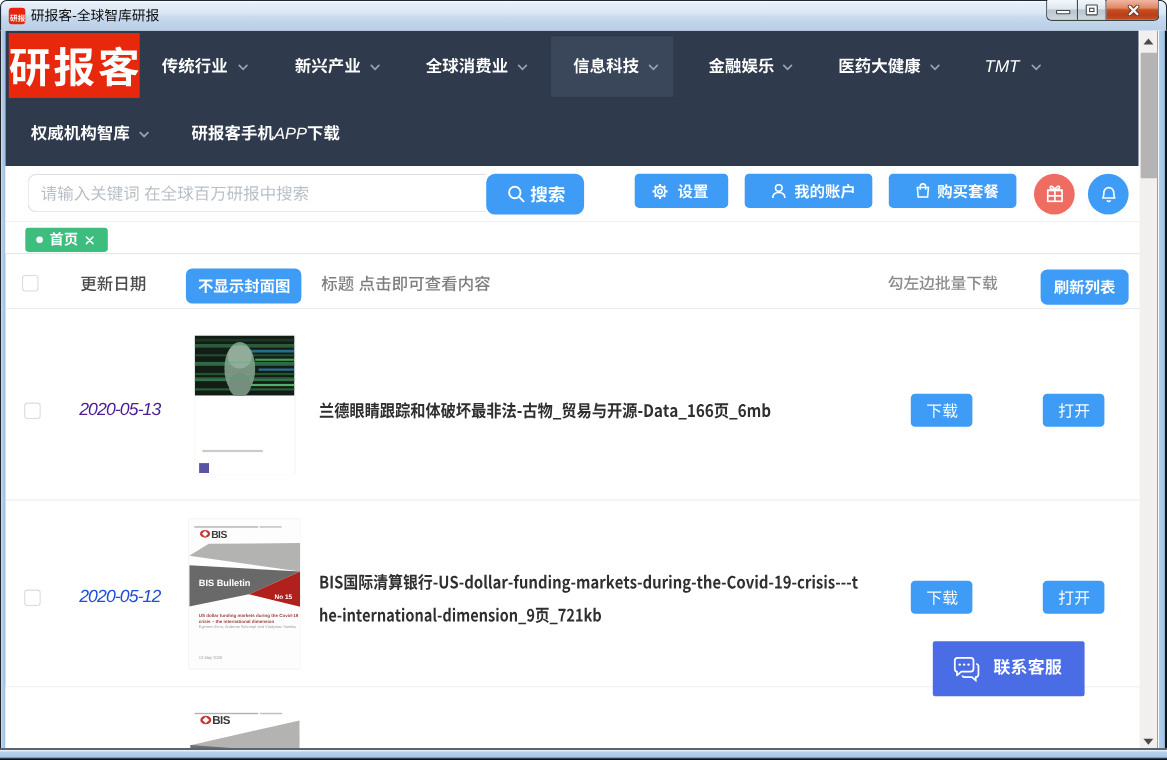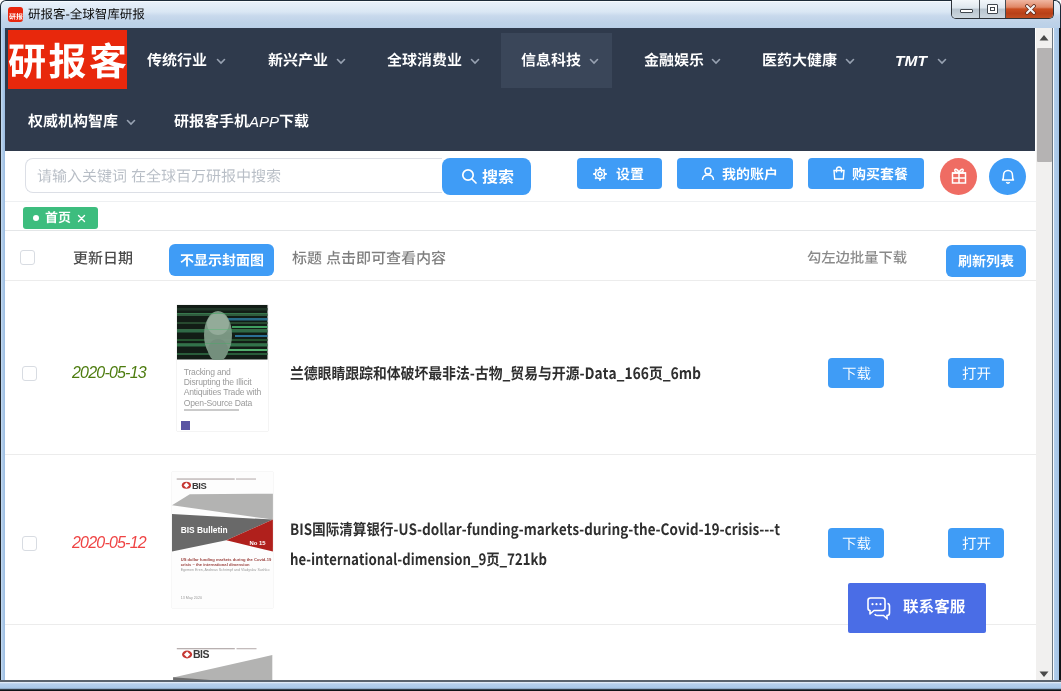--- a/index.html
+++ b/index.html
@@ -69,21 +69,21 @@
   </svg>
 <svg class="abs" style="left:711px;top:58px" width="10" height="7" viewBox="0 0 10 7">
     <path d="M1.5 1.5 L5 5 L8.5 1.5" stroke="#98a2b2" stroke-width="1.6" fill="none" stroke-linecap="round"></path>
   </svg>
 <svg style="position:absolute;left:761.5px;top:48.1px;" width="89" height="22" viewBox="0 0 89 22">
     <path transform="translate(0,17.4)" d="M14.1 -12.1H1.2V0.9H14.4V-0.8H12L13.1 -2C12.3 -2.8 10.8 -3.7 9.5 -4.5H13.7V-6.1H9.6V-7.5H13V-9H6.9C7 -9.3 7.2 -9.6 7.3 -9.9L5.6 -10.3C5.2 -9.2 4.4 -8.1 3.5 -7.4C3.9 -7.2 4.7 -6.8 5 -6.5C5.3 -6.8 5.6 -7.1 5.9 -7.5H7.8V-6.1H3.6V-4.5H7.5C7 -3.6 6 -2.8 3.6 -2.2C4 -1.9 4.5 -1.2 4.7 -0.9C6.8 -1.5 8 -2.3 8.7 -3.3C9.9 -2.5 11.2 -1.5 12 -0.8H3V-10.3H14.1Z M22.9 -4.7C23.5 -3.8 24 -2.5 24.2 -1.7L25.8 -2.3C25.6 -3.2 25 -4.3 24.4 -5.2ZM15.7 -0.6 16 1C17.6 0.7 19.6 0.4 21.6 0L21.5 -1.5C19.4 -1.2 17.2 -0.8 15.7 -0.6ZM23.3 -9.6C22.9 -8 22.1 -6.4 21.1 -5.5C21.5 -5.2 22.2 -4.8 22.5 -4.5C23 -5 23.5 -5.7 23.9 -6.5H27.2C27 -2.6 26.8 -1 26.5 -0.6C26.4 -0.4 26.2 -0.4 25.9 -0.4C25.6 -0.4 25 -0.4 24.3 -0.4C24.6 0 24.8 0.8 24.8 1.3C25.6 1.3 26.3 1.3 26.8 1.2C27.3 1.1 27.7 1 28 0.5C28.5 -0.1 28.7 -2.1 28.9 -7.3C28.9 -7.5 29 -8 29 -8H24.6C24.7 -8.4 24.9 -8.8 25 -9.2ZM15.8 -11.7V-10.2H19V-9.4H20.7V-10.2H24.2V-9.4H25.9V-10.2H29.2V-11.7H25.9V-12.8H24.2V-11.7H20.7V-12.8H19V-11.7ZM16.3 -1.6C16.7 -1.8 17.4 -1.9 21.3 -2.4C21.3 -2.8 21.4 -3.5 21.5 -3.9L18.6 -3.6C19.7 -4.6 20.7 -5.8 21.6 -7.1L20.2 -7.8C19.9 -7.4 19.6 -6.9 19.3 -6.5L17.9 -6.4C18.5 -7.2 19.1 -8.1 19.6 -8.9L18.1 -9.6C17.6 -8.3 16.6 -7.1 16.4 -6.8C16.1 -6.5 15.8 -6.3 15.6 -6.2C15.8 -5.8 16 -5 16.1 -4.7C16.3 -4.8 16.7 -4.9 18 -5C17.6 -4.5 17.2 -4.1 17 -3.9C16.5 -3.4 16.2 -3.2 15.8 -3.1C16 -2.7 16.2 -1.9 16.3 -1.6Z M36.5 -12.7C36.5 -11.5 36.5 -10.1 36.3 -8.7H30.8V-6.8H36C35.4 -4.2 34 -1.8 30.6 -0.2C31.1 0.2 31.6 0.8 31.9 1.3C35.1 -0.2 36.7 -2.6 37.5 -5.1C38.7 -2.2 40.5 0 43.2 1.3C43.5 0.8 44.1 -0 44.5 -0.4C41.7 -1.5 39.9 -3.9 38.9 -6.8H44.2V-8.7H38.3C38.4 -10.1 38.4 -11.5 38.4 -12.7Z M49.4 -5.5C49.4 -5.7 49.6 -5.9 49.9 -6H51.2C51.1 -5 50.9 -4 50.7 -3.2C50.4 -3.7 50.2 -4.3 50 -5L48.8 -4.5C49.1 -3.3 49.5 -2.4 50 -1.6C49.5 -0.9 49 -0.3 48.4 0.2V-9.4C48.7 -10.4 49.1 -11.3 49.3 -12.3L47.7 -12.7C47.2 -10.6 46.3 -8.5 45.3 -7.2C45.6 -6.7 46 -5.7 46.1 -5.2C46.4 -5.5 46.6 -5.9 46.8 -6.2V1.3H48.4V0.3C48.7 0.5 49.2 1.1 49.5 1.3C50.1 0.9 50.6 0.3 51 -0.4C52.3 0.8 54 1.1 56 1.1H59C59.1 0.6 59.4 -0.1 59.6 -0.5C58.8 -0.4 56.7 -0.4 56.1 -0.4C54.4 -0.4 52.8 -0.7 51.7 -1.8C52.3 -3.2 52.6 -5 52.8 -7.2L51.9 -7.4L51.6 -7.4H51.1C51.7 -8.5 52.4 -9.9 52.9 -11.3L51.9 -12L51.4 -11.8H49.2V-10.3H50.8C50.4 -9.1 49.9 -8.1 49.7 -7.8C49.4 -7.3 49 -6.9 48.7 -6.8C48.9 -6.5 49.2 -5.8 49.4 -5.5ZM53.2 -11.6V-10.4H54.8V-9.7H52.6V-8.4H54.8V-7.6H53.2V-6.3H54.8V-5.6H53.1V-4.2H54.8V-3.5H52.8V-2.1H54.8V-0.8H56.3V-2.1H59.1V-3.5H56.3V-4.2H58.7V-5.6H56.3V-6.3H58.6V-8.4H59.6V-9.7H58.6V-11.6H56.3V-12.6H54.8V-11.6ZM56.3 -8.4H57.3V-7.6H56.3ZM56.3 -9.7V-10.4H57.3V-9.7Z M71.5 -6.1V-5.4H69.5V-6.1ZM71.5 -7.4H69.5V-8H71.5ZM66.9 -12.5 67.3 -11.6H61.6V-7.2C61.6 -5 61.5 -1.8 60.3 0.3C60.7 0.5 61.5 1 61.8 1.3C63.1 -1.1 63.4 -4.8 63.4 -7.2V-10H67.7V-9.2H64.2V-8H67.7V-7.4H63.6V-6.1H67.7V-5.4H64.1V-4.2H64.5L63.7 -3.4C64.3 -3 65.2 -2.4 65.7 -2C64.7 -1.6 63.7 -1.3 63 -1L63.7 0.4C64.8 -0.1 66.3 -0.7 67.7 -1.4V-0.4C67.7 -0.2 67.6 -0.1 67.3 -0.1C67 -0.1 66.1 -0.1 65.4 -0.1C65.6 0.3 65.8 0.9 65.9 1.4C67.2 1.4 68.1 1.4 68.7 1.1C69.3 0.9 69.5 0.5 69.5 -0.4V-1.8C70.5 -0.6 71.9 0.3 73.5 0.7C73.7 0.3 74.2 -0.4 74.6 -0.7C73.5 -0.9 72.5 -1.3 71.6 -1.8C72.3 -2.2 73.1 -2.7 73.9 -3.2L72.6 -4.2H73.2V-6H74.5V-7.5H73.2V-9.2H69.5V-10H74.4V-11.6H69.4C69.2 -12 69 -12.5 68.7 -12.9ZM67.7 -4.2V-2.8L66 -2.1L66.8 -3C66.3 -3.3 65.5 -3.8 64.9 -4.2ZM69.5 -4.2H72.5C72 -3.7 71.2 -3.2 70.5 -2.7C70.1 -3.1 69.8 -3.6 69.5 -4Z" fill="#fff"></path>
   </svg>
 <svg class="abs" style="left:845px;top:58px" width="10" height="7" viewBox="0 0 10 7">
     <path d="M1.5 1.5 L5 5 L8.5 1.5" stroke="#98a2b2" stroke-width="1.6" fill="none" stroke-linecap="round"></path>
   </svg>
-<div class="abs" style="left:895px;top:52px;color:#fff;font-weight:bold;font-style:italic;font-size:15.5px">TMT</div>
+<div class="abs" style="left:895px;top:52px;color:#fff;font-weight:normal;font-style:italic;font-size:15.5px">TMT</div>
 <svg class="abs" style="left:937px;top:58px" width="10" height="7" viewBox="0 0 10 7">
     <path d="M1.5 1.5 L5 5 L8.5 1.5" stroke="#98a2b2" stroke-width="1.6" fill="none" stroke-linecap="round"></path>
   </svg>
 <svg style="position:absolute;left:28.0px;top:109.1px;" width="104" height="22" viewBox="0 0 104 22">
     <path transform="translate(0,17.4)" d="M12.2 -9.8C11.8 -7.6 11.1 -5.8 10.2 -4.3C9.4 -5.8 8.9 -7.5 8.5 -9.8ZM12.7 -11.5 12.4 -11.5H6.5V-9.8H7.3L6.8 -9.7C7.3 -6.8 8 -4.6 9.1 -2.8C8.1 -1.6 6.9 -0.8 5.5 -0.2C5.9 0.1 6.4 0.8 6.6 1.3C8 0.6 9.1 -0.2 10.1 -1.3C11 -0.3 12 0.6 13.3 1.4C13.5 0.9 14.1 0.2 14.6 -0.1C13.2 -0.9 12.2 -1.7 11.3 -2.7C12.8 -4.8 13.7 -7.6 14.2 -11.2L13 -11.5ZM2.9 -12.8V-9.8H0.6V-8.1H2.5C2 -6.3 1.1 -4.1 0.1 -3C0.4 -2.5 0.9 -1.6 1.1 -1.1C1.8 -2 2.4 -3.2 2.9 -4.6V1.3H4.6V-5.4C5.2 -4.7 5.8 -3.9 6.1 -3.4L7.1 -5C6.8 -5.4 5.2 -6.9 4.6 -7.4V-8.1H6.4V-9.8H4.6V-12.8Z M16.6 -10.7V-6.3C16.6 -4.3 16.5 -1.6 15.3 0.2C15.7 0.4 16.4 1 16.7 1.3C18 -0.8 18.2 -4.1 18.2 -6.3V-9.1H24.2C24.3 -6.4 24.6 -3.9 25.1 -2C24.4 -1.1 23.6 -0.4 22.7 0.2C23 0.4 23.7 1.1 23.9 1.4C24.6 1 25.2 0.4 25.7 -0.2C26.2 0.8 26.8 1.3 27.6 1.3C28.9 1.3 29.4 0.7 29.6 -1.9C29.2 -2.1 28.6 -2.5 28.3 -2.9C28.2 -1.1 28.1 -0.4 27.8 -0.4C27.5 -0.4 27.2 -0.9 26.9 -1.8C27.9 -3.4 28.6 -5.4 29 -7.8L27.4 -8C27.1 -6.6 26.8 -5.4 26.4 -4.3C26.1 -5.7 26 -7.3 25.9 -9.1H29.4V-10.7H28.3L29.1 -11.5C28.7 -12 27.8 -12.5 27.1 -12.8L26.1 -11.8C26.7 -11.5 27.3 -11.1 27.8 -10.7H25.9C25.9 -11.4 25.9 -12 25.9 -12.7H24.1L24.1 -10.7ZM18.5 -2.7C19.1 -2.4 19.8 -2.1 20.5 -1.8C19.8 -1.2 19.1 -0.8 18.2 -0.5C18.5 -0.2 18.9 0.3 19.1 0.7C20.1 0.3 21 -0.3 21.8 -1C22.3 -0.7 22.7 -0.4 23.1 -0.2L24 -1.4C23.7 -1.6 23.2 -1.8 22.8 -2.1C23.4 -3 23.9 -4.1 24.2 -5.4L23.3 -5.7L23 -5.7H21.5C21.6 -6.1 21.8 -6.5 21.9 -6.9H23.8V-8.3H18.7V-6.9H20.3C20.2 -6.5 20.1 -6.1 19.9 -5.7H18.5V-4.3H19.4C19.1 -3.7 18.8 -3.1 18.5 -2.7ZM22.4 -4.3C22.2 -3.8 21.9 -3.3 21.5 -2.8L20.5 -3.3L21 -4.3Z M37.3 -11.9V-7C37.3 -4.8 37.1 -1.8 35.1 0.2C35.5 0.4 36.3 1 36.5 1.3C38.7 -0.9 39.1 -4.5 39.1 -7V-10.2H40.9V-1.2C40.9 0.1 41.1 0.5 41.3 0.8C41.6 1.1 42 1.2 42.4 1.2C42.6 1.2 43 1.2 43.2 1.2C43.6 1.2 43.9 1.1 44.2 0.9C44.4 0.7 44.6 0.4 44.7 -0C44.7 -0.4 44.8 -1.5 44.8 -2.3C44.4 -2.5 43.9 -2.8 43.5 -3C43.5 -2.1 43.5 -1.4 43.5 -1.1C43.5 -0.8 43.4 -0.6 43.4 -0.6C43.3 -0.5 43.3 -0.5 43.2 -0.5C43.1 -0.5 43 -0.5 42.9 -0.5C42.9 -0.5 42.8 -0.5 42.8 -0.6C42.7 -0.6 42.7 -0.8 42.7 -1.2V-11.9ZM32.9 -12.8V-9.6H30.7V-7.9H32.7C32.2 -6.1 31.3 -4.1 30.3 -2.9C30.6 -2.5 31 -1.7 31.2 -1.2C31.8 -2.1 32.4 -3.3 32.9 -4.7V1.3H34.6V-5C35.1 -4.3 35.5 -3.6 35.7 -3.1L36.8 -4.5C36.5 -4.9 35.1 -6.5 34.6 -7V-7.9H36.6V-9.6H34.6V-12.8Z M47.6 -12.8V-9.9H45.6V-8.3H47.5C47 -6.5 46.2 -4.3 45.3 -3.2C45.6 -2.7 46 -1.9 46.2 -1.4C46.7 -2.1 47.2 -3.3 47.6 -4.5V1.3H49.3V-5.5C49.6 -4.9 49.9 -4.2 50.1 -3.8L51.2 -5C50.9 -5.5 49.7 -7.3 49.3 -7.8V-8.3H50.7C50.5 -8 50.3 -7.8 50.1 -7.6C50.5 -7.3 51.2 -6.7 51.5 -6.4C52 -7 52.5 -7.8 52.9 -8.7H57.4C57.3 -3.3 57 -1.1 56.7 -0.7C56.5 -0.4 56.3 -0.4 56.1 -0.4C55.7 -0.4 55 -0.4 54.3 -0.5C54.6 0 54.8 0.8 54.8 1.3C55.6 1.3 56.4 1.3 56.9 1.3C57.5 1.2 57.9 1 58.2 0.4C58.8 -0.3 59 -2.7 59.2 -9.5C59.2 -9.8 59.2 -10.4 59.2 -10.4H53.7C53.9 -11 54.1 -11.7 54.3 -12.3L52.5 -12.8C52.2 -11.2 51.5 -9.6 50.7 -8.4V-9.9H49.3V-12.8ZM54.1 -5.3 54.6 -4 53 -3.7C53.7 -4.9 54.3 -6.2 54.7 -7.5L53 -8C52.6 -6.3 51.8 -4.6 51.6 -4.1C51.3 -3.6 51.1 -3.3 50.8 -3.2C51 -2.8 51.3 -2 51.3 -1.7C51.7 -1.9 52.2 -2.1 55.1 -2.7C55.2 -2.3 55.3 -2 55.4 -1.7L56.8 -2.3C56.5 -3.2 56 -4.7 55.5 -5.8Z M69.7 -10.1H72V-7.5H69.7ZM68 -11.6V-5.9H73.8V-11.6ZM64.4 -1.5H70.6V-0.6H64.4ZM64.4 -2.8V-3.6H70.6V-2.8ZM62.7 -5V1.3H64.4V0.8H70.6V1.3H72.5V-5ZM63.5 -10.2V-9.6L63.5 -9.2H62.1C62.3 -9.5 62.5 -9.9 62.8 -10.2ZM62.1 -12.8C61.8 -11.7 61.3 -10.6 60.5 -9.9C60.8 -9.8 61.3 -9.5 61.6 -9.2H60.6V-7.8H63.1C62.7 -7.1 62 -6.3 60.5 -5.8C60.8 -5.5 61.4 -4.9 61.6 -4.6C63 -5.2 63.8 -5.9 64.4 -6.7C65 -6.2 65.9 -5.6 66.3 -5.2L67.6 -6.4C67.2 -6.7 65.7 -7.5 65 -7.8H67.5V-9.2H65.2L65.2 -9.5V-10.2H67.2V-11.6H63.4C63.6 -11.9 63.7 -12.2 63.7 -12.5Z M81.9 -12.4C82.1 -12.1 82.2 -11.7 82.4 -11.3H76.7V-7.1C76.7 -4.9 76.6 -1.8 75.3 0.4C75.7 0.6 76.5 1.1 76.8 1.4C78.2 -0.9 78.5 -4.6 78.5 -7.1V-9.7H81.9C81.8 -9.2 81.6 -8.8 81.4 -8.4H79V-6.8H80.7C80.5 -6.3 80.3 -5.9 80.1 -5.8C79.8 -5.3 79.6 -5 79.3 -4.9C79.5 -4.4 79.8 -3.5 79.9 -3.2C80 -3.3 80.7 -3.4 81.4 -3.4H83.6V-2.2H78.6V-0.6H83.6V1.3H85.4V-0.6H89.4V-2.2H85.4V-3.4H88.3L88.4 -5H85.4V-6.3H83.6V-5H81.6C81.9 -5.5 82.3 -6.1 82.7 -6.8H88.9V-8.4H83.5L83.8 -9.2L82.2 -9.7H89.4V-11.3H84.4C84.2 -11.8 84 -12.4 83.7 -12.8Z" fill="#fff"></path>
   </svg>
 <svg class="abs" style="left:126px;top:119px" width="10" height="7" viewBox="0 0 10 7">
     <path d="M1.5 1.5 L5 5 L8.5 1.5" stroke="#98a2b2" stroke-width="1.6" fill="none" stroke-linecap="round"></path>
   </svg>
 <svg style="position:absolute;left:174.0px;top:109.1px;" width="89" height="22" viewBox="0 0 89 22">
@@ -177,21 +177,21 @@
   </svg>
 <svg style="position:absolute;left:806.5px;top:246.4px;" width="113" height="21" viewBox="0 0 113 21">
     <path transform="translate(0,16.6)" d="M2.4 -1.5C2.9 -1.6 3.6 -1.7 9.1 -2.3L9.5 -1.4L10.7 -2.1C10.2 -3.2 9 -4.9 8.2 -6.3L7.1 -5.7C7.5 -5 8 -4.2 8.4 -3.5L4 -3.1C5 -4.3 6 -5.9 6.8 -7.5L5.3 -8C4.5 -6.2 3.3 -4.3 2.9 -3.8C2.5 -3.3 2.2 -2.9 1.9 -2.8C2.1 -2.5 2.3 -1.8 2.4 -1.5ZM4 -12.1C3.2 -9.8 1.9 -7.5 0.5 -6C0.9 -5.8 1.5 -5.4 1.8 -5.1C2.5 -6.1 3.3 -7.3 4.1 -8.7H11.8C11.7 -3.4 11.4 -1 10.9 -0.5C10.7 -0.3 10.5 -0.3 10.1 -0.3C9.7 -0.3 8.5 -0.3 7.2 -0.4C7.5 0 7.7 0.6 7.8 1C8.8 1.1 10 1.1 10.6 1.1C11.3 1 11.7 0.8 12.2 0.3C12.8 -0.5 13.1 -2.8 13.3 -9.3C13.3 -9.5 13.3 -10 13.3 -10H4.7C5 -10.5 5.2 -11.1 5.4 -11.7Z M19.5 -12.1C19.3 -11.3 19.2 -10.4 19 -9.6H15.2V-8.3H18.7C17.9 -5.3 16.7 -2.5 14.6 -0.7C14.9 -0.4 15.3 0.1 15.5 0.4C17.2 -1.1 18.4 -3.2 19.2 -5.4V-4.4H22.3V-0.5H17.7V0.8H27.9V-0.5H23.6V-4.4H27.3V-5.7H19.3C19.6 -6.6 19.9 -7.4 20.1 -8.3H27.7V-9.6H20.4C20.6 -10.3 20.7 -11.1 20.9 -11.9Z M29.7 -11.2C30.5 -10.4 31.4 -9.4 31.8 -8.7L33 -9.6C32.5 -10.2 31.5 -11.2 30.7 -11.9ZM36.4 -11.9C36.4 -11.1 36.4 -10.3 36.3 -9.6H33.5V-8.3H36.2C36 -5.7 35.3 -3.6 33 -2.2C33.4 -1.9 33.8 -1.5 34 -1.2C36.5 -2.8 37.3 -5.3 37.6 -8.3H40.4C40.3 -4.6 40.1 -3.1 39.8 -2.7C39.7 -2.6 39.5 -2.5 39.2 -2.6C38.9 -2.6 38.1 -2.6 37.3 -2.6C37.5 -2.2 37.7 -1.6 37.8 -1.2C38.6 -1.2 39.4 -1.2 39.8 -1.2C40.3 -1.3 40.7 -1.4 41 -1.9C41.5 -2.5 41.7 -4.2 41.9 -9C41.9 -9.2 41.9 -9.6 41.9 -9.6H37.7C37.8 -10.3 37.8 -11.1 37.8 -11.9ZM32.3 -7.3H29.1V-5.9H30.9V-1.7C30.3 -1.5 29.6 -0.9 28.9 -0.1L29.9 1.3C30.5 0.3 31.1 -0.6 31.6 -0.6C31.9 -0.6 32.4 -0.1 33 0.3C34 0.9 35.2 1.1 37.1 1.1C38.6 1.1 41.1 1 42.2 0.9C42.2 0.5 42.4 -0.2 42.6 -0.6C41.1 -0.4 38.9 -0.3 37.2 -0.3C35.5 -0.3 34.2 -0.4 33.3 -1C32.8 -1.2 32.5 -1.5 32.3 -1.6Z M45.4 -12.1V-9.3H43.5V-8H45.4V-5.1C44.6 -4.9 43.9 -4.8 43.3 -4.6L43.7 -3.3L45.4 -3.8V-0.4C45.4 -0.2 45.3 -0.1 45.1 -0.1C44.9 -0.1 44.3 -0.1 43.7 -0.1C43.9 0.2 44 0.7 44.1 1.1C45.1 1.1 45.7 1.1 46.1 0.8C46.6 0.6 46.7 0.3 46.7 -0.4V-4.2L48.4 -4.7L48.2 -5.9L46.7 -5.5V-8H48.2V-9.3H46.7V-12.1ZM48.8 1C49.1 0.8 49.5 0.5 52 -0.6C51.9 -0.9 51.8 -1.4 51.8 -1.8L50.1 -1.1V-6.2H52V-7.5H50.1V-11.8H48.8V-1.3C48.8 -0.7 48.5 -0.3 48.2 -0.2C48.4 0.1 48.7 0.7 48.8 1ZM55.5 -8.9C55.1 -8.4 54.4 -7.7 53.8 -7.1V-11.8H52.4V-1.1C52.4 0.4 52.7 0.9 53.9 0.9C54.1 0.9 55 0.9 55.2 0.9C56.3 0.9 56.6 0.1 56.7 -2C56.3 -2 55.8 -2.3 55.5 -2.6C55.4 -0.9 55.4 -0.4 55.1 -0.4C55 -0.4 54.3 -0.4 54.1 -0.4C53.8 -0.4 53.8 -0.5 53.8 -1.1V-5.6C54.7 -6.3 55.7 -7.2 56.5 -8Z M61 -9.5H67.6V-8.9H61ZM61 -10.9H67.6V-10.2H61ZM59.7 -11.6V-8.1H69V-11.6ZM57.9 -7.6V-6.6H70.8V-7.6ZM60.7 -3.9H63.7V-3.2H60.7ZM65 -3.9H68V-3.2H65ZM60.7 -5.3H63.7V-4.6H60.7ZM65 -5.3H68V-4.6H65ZM57.9 -0.2V0.9H70.9V-0.2H65V-0.9H69.7V-1.8H65V-2.4H69.4V-6H59.4V-2.4H63.7V-1.8H59.1V-0.9H63.7V-0.2Z M72.3 -11V-9.7H77.6V1.2H79.1V-6.1C80.6 -5.2 82.4 -4.1 83.4 -3.3L84.3 -4.5C83.2 -5.4 81 -6.7 79.3 -7.5L79.1 -7.2V-9.7H85V-11Z M96.3 -11.2C97 -10.6 97.7 -9.8 98 -9.3L99 -10C98.7 -10.5 97.9 -11.3 97.3 -11.8ZM86.7 -1.4 86.8 -0.2 90.4 -0.5V1.1H91.7V-0.7L94.1 -0.9V-2L91.7 -1.8V-2.9H93.8V-4H91.7V-5.1H90.4V-4H88.7C89 -4.5 89.3 -5 89.5 -5.5H94.1V-6.5H90.1C90.2 -6.9 90.4 -7.2 90.5 -7.5L89.4 -7.8H94.5C94.7 -5.6 94.9 -3.6 95.3 -2C94.7 -1.1 93.9 -0.3 93 0.3C93.3 0.6 93.7 1 93.9 1.3C94.6 0.7 95.3 0.1 95.8 -0.6C96.4 0.4 97 1.1 97.9 1.1C99 1.1 99.4 0.4 99.6 -1.7C99.3 -1.9 98.9 -2.1 98.6 -2.4C98.5 -0.8 98.4 -0.2 98 -0.2C97.5 -0.2 97.1 -0.8 96.7 -1.9C97.7 -3.3 98.4 -5 98.9 -6.8L97.7 -7.1C97.3 -5.9 96.9 -4.7 96.3 -3.6C96.1 -4.8 95.9 -6.2 95.8 -7.8H99.4V-8.9H95.8C95.7 -9.9 95.7 -11 95.7 -12.1H94.4C94.4 -11 94.4 -9.9 94.5 -8.9H91.1V-10H93.6V-11H91.1V-12.1H89.8V-11H87.2V-10H89.8V-8.9H86.5V-7.8H89.2C89.1 -7.4 88.9 -6.9 88.7 -6.5H86.7V-5.5H88.2C88 -5.1 87.8 -4.8 87.7 -4.6C87.5 -4.2 87.3 -4 87 -3.9C87.2 -3.6 87.4 -3 87.4 -2.7C87.6 -2.8 88 -2.9 88.6 -2.9H90.4V-1.7Z" fill="#8a8a8a"></path>
   </svg>
 <div class="abs" style="left:946px;top:245px;width:80px;height:32px;background:#3f9cf6;border-radius:6px"></div>
 <svg style="position:absolute;left:958.0px;top:250.3px;" width="69" height="20" viewBox="0 0 69 20">
     <path transform="translate(0,16.2)" d="M8.8 -10.5V-2.4H10.3V-10.5ZM11.5 -11.6V-0.7C11.5 -0.5 11.4 -0.4 11.2 -0.4C11 -0.4 10.2 -0.4 9.5 -0.5C9.7 0 10 0.8 10 1.2C11.1 1.2 11.9 1.2 12.4 0.9C13 0.6 13.1 0.2 13.1 -0.7V-11.6ZM4.6 -7.1V-5.9H2.7V-6.5V-7.1ZM1.2 -11.2V-6.5C1.2 -4.6 1.2 -1.8 0.3 0.1C0.6 0.2 1.3 0.7 1.5 1C2.2 -0.4 2.5 -2.3 2.6 -4.1V-0.2H3.9V-4.5H4.6V1.2H6V-4.5H6.8V-1.7C6.8 -1.6 6.8 -1.6 6.7 -1.6C6.6 -1.6 6.3 -1.6 6 -1.6C6.2 -1.2 6.4 -0.6 6.4 -0.3C7 -0.3 7.4 -0.3 7.7 -0.5C8.1 -0.7 8.1 -1.1 8.1 -1.7V-5.9H6V-7.1H8V-11.2ZM2.7 -9.7H6.5V-8.5H2.7Z M15.6 -3.1C15.3 -2.4 14.9 -1.6 14.4 -1.1C14.7 -0.9 15.2 -0.5 15.5 -0.3C16 -0.9 16.5 -1.9 16.9 -2.8ZM19 -2.7C19.3 -2 19.8 -1.1 20 -0.6L21.2 -1.3C21 -0.8 20.8 -0.3 20.6 0.1C20.9 0.3 21.6 0.8 21.8 1.1C23.1 -0.7 23.2 -3.6 23.2 -5.6V-5.7H24.6V1.2H26.2V-5.7H27.6V-7.3H23.2V-9.5C24.6 -9.7 26.1 -10.1 27.2 -10.5L25.9 -11.8C24.9 -11.3 23.2 -10.8 21.7 -10.6V-5.6C21.7 -4.3 21.6 -2.7 21.2 -1.3C20.9 -1.8 20.5 -2.7 20 -3.3ZM16.8 -9.1H18.9C18.8 -8.6 18.5 -7.9 18.3 -7.4H16.7L17.3 -7.6C17.3 -8 17.1 -8.7 16.8 -9.1ZM16.7 -11.6C16.9 -11.3 17 -10.9 17.1 -10.5H14.7V-9.1H16.6L15.5 -8.9C15.7 -8.4 15.8 -7.8 15.9 -7.4H14.5V-6H17.2V-4.9H14.6V-3.5H17.2V-0.5C17.2 -0.4 17.2 -0.4 17 -0.4C16.9 -0.4 16.4 -0.4 16 -0.4C16.2 0 16.4 0.6 16.4 1C17.2 1 17.8 1 18.2 0.8C18.6 0.5 18.7 0.2 18.7 -0.5V-3.5H21V-4.9H18.7V-6H21.3V-7.4H19.8C20 -7.8 20.2 -8.4 20.4 -8.9L19.2 -9.1H21.1V-10.5H18.8C18.7 -11 18.4 -11.5 18.2 -12Z M36.6 -10.4V-2.3H38.3V-10.4ZM39.5 -11.8V-0.7C39.5 -0.5 39.5 -0.4 39.2 -0.4C39 -0.4 38.2 -0.4 37.5 -0.4C37.7 0 38 0.7 38 1.2C39.2 1.2 40 1.1 40.5 0.9C41 0.6 41.2 0.2 41.2 -0.7V-11.8ZM30.4 -4C30.9 -3.5 31.6 -2.9 32.1 -2.5C31.2 -1.4 30.1 -0.5 28.8 -0.1C29.2 0.3 29.6 0.9 29.8 1.4C33.1 -0.1 35.1 -3 35.8 -7.9L34.7 -8.2L34.4 -8.1H31.9C32 -8.6 32.1 -9.1 32.2 -9.6H36V-11.3H28.7V-9.6H30.5C30.1 -7.7 29.4 -6 28.4 -4.9C28.8 -4.6 29.4 -4 29.7 -3.7C30.3 -4.5 30.9 -5.5 31.3 -6.6H33.9C33.7 -5.6 33.4 -4.7 33 -3.9C32.5 -4.4 31.9 -4.9 31.4 -5.2Z M45.3 1.2C45.7 1 46.4 0.8 50.4 -0.4C50.3 -0.8 50.1 -1.5 50.1 -1.9L47.1 -1.1V-3.5C47.7 -3.9 48.3 -4.5 48.9 -5C49.9 -2.1 51.7 -0.1 54.6 0.9C54.8 0.5 55.3 -0.2 55.7 -0.5C54.4 -0.9 53.4 -1.5 52.5 -2.2C53.3 -2.7 54.2 -3.3 55 -3.9L53.6 -4.9C53.1 -4.4 52.3 -3.8 51.5 -3.3C51.1 -3.9 50.7 -4.5 50.5 -5.2H55.2V-6.6H49.8V-7.4H54.2V-8.7H49.8V-9.5H54.7V-10.9H49.8V-11.9H48.1V-10.9H43.4V-9.5H48.1V-8.7H44.1V-7.4H48.1V-6.6H42.8V-5.2H46.8C45.5 -4.2 43.9 -3.4 42.3 -2.9C42.6 -2.5 43.1 -1.9 43.4 -1.5C44 -1.8 44.7 -2 45.3 -2.4V-1.4C45.3 -0.7 44.9 -0.4 44.6 -0.2C44.9 0.1 45.2 0.8 45.3 1.2Z" fill="#fff"></path>
   </svg>
 <div class="abs" style="left:5px;top:280px;width:1031px;height:1px;background:#ececec"></div>
 <div class="abs" style="left:22px;top:366px;width:15px;height:15px;background:#fff;border:1px solid #d8dce2;border-radius:3px"></div>
-<div class="abs" style="left:72px;top:364px;font-style:italic;font-size:16px;letter-spacing:-.8px;color:#4d7c0f">2020-05-13</div>
+<div class="abs" style="left:72px;top:364px;font-style:italic;font-size:16px;letter-spacing:-.8px;color:#4c1d95">2020-05-13</div>
 <div class="abs" style="left:177.4px;top:305px;width:90.5px;height:126px;background:#fff;box-shadow:0 0 1px rgba(0,0,0,.25)">
 <svg width="90.5" height="54.5" viewBox="0 0 90.5 54.5" style="position:absolute;left:0;top:0">
 <rect width="90.5" height="54.5" fill="#121d16"></rect>
 <rect x="0" y="3" width="90.5" height="2.5" fill="#1e3526"></rect>
 <rect x="0" y="9" width="90.5" height="2" fill="#2f5c3e"></rect>
 <rect x="48" y="13" width="42.5" height="2.5" fill="#2b7a9e" opacity=".85"></rect>
 <rect x="0" y="17" width="90.5" height="2" fill="#27492f"></rect>
 <rect x="55" y="21" width="35.5" height="2" fill="#3f9e5f"></rect>
 <rect x="0" y="25" width="90.5" height="2.5" fill="#2f6a47"></rect>
 <rect x="58" y="30" width="32.5" height="2" fill="#2b6f95"></rect>
@@ -201,38 +201,37 @@
 <rect x="0" y="48" width="90.5" height="2" fill="#295c3a"></rect>
 
 <ellipse cx="41" cy="30" rx="14" ry="24" fill="#7e9a86" opacity=".96"></ellipse>
 <ellipse cx="41" cy="19" rx="11" ry="11" fill="#93ab99"></ellipse>
 <ellipse cx="41" cy="45" rx="10" ry="11" fill="#748f7d"></ellipse>
 
 <rect x="0" y="8" width="90.5" height="1" fill="#4ca86a" opacity=".65"></rect>
 <rect x="0" y="24" width="90.5" height="1" fill="#57b575" opacity=".5"></rect>
 <rect x="0" y="38" width="90.5" height="1" fill="#4ca86a" opacity=".5"></rect>
 </svg>
-<div style="position:absolute;left:6.3px;top:61.5px;font-size:8.6px;line-height:10.45px;color:#9b9b9b;letter-spacing:-.2px;white-space:nowrap">Tracking and<br>Disrupting the Illicit<br>Antiquities Trade with<br>Open-Source Data</div>
 <div style="position:absolute;left:6.3px;top:104px;width:55px;height:1.6px;background:#cacaca"></div>
 <div style="position:absolute;left:3.5px;top:116px;width:9.2px;height:9.2px;background:#5a55a3"></div>
 </div>
 <svg style="position:absolute;left:290.0px;top:361.0px;" width="425" height="22" viewBox="0 0 425 22">
     <path transform="translate(0,18.0) scale(0.8920,1)" d="M2.1 -5.5V-3.7H13.1V-5.5ZM0.8 -1V0.8H14.7V-1ZM1.2 -9.9V-8H14.3V-9.9H10.9C11.5 -10.7 12 -11.7 12.6 -12.6L10.6 -13.2C10.2 -12.1 9.5 -10.8 8.9 -9.9H5.2L6.5 -10.5C6.2 -11.3 5.4 -12.4 4.8 -13.1L3.2 -12.4C3.8 -11.6 4.4 -10.6 4.7 -9.9Z M22.6 -2.5V-0.6C22.6 0.7 23 1.2 24.6 1.2C24.9 1.2 26.2 1.2 26.5 1.2C27.7 1.2 28.2 0.8 28.3 -1C27.9 -1 27.2 -1.3 26.9 -1.5C26.9 -0.4 26.8 -0.2 26.4 -0.2C26.1 -0.2 25.1 -0.2 24.8 -0.2C24.3 -0.2 24.2 -0.2 24.2 -0.6V-2.5ZM21 -2.9C20.7 -1.9 20.3 -0.7 19.8 0L21.1 0.8C21.7 -0 22.1 -1.3 22.4 -2.3ZM27.7 -2.4C28.3 -1.4 29 -0.2 29.2 0.7L30.7 0C30.4 -0.9 29.7 -2 29 -3ZM27.4 -8.5H28.5V-7H27.4ZM25 -8.5H26.1V-7H25ZM22.7 -8.5H23.7V-7H22.7ZM18.9 -13.2C18.3 -12.1 17 -10.6 15.9 -9.7C16.2 -9.3 16.6 -8.6 16.8 -8.1C18.1 -9.3 19.6 -11 20.6 -12.5ZM24.7 -13.2 24.6 -12.1H20.7V-10.6H24.5L24.4 -9.8H21.3V-5.7H30V-9.8H26.1L26.3 -10.6H30.5V-12.1H26.5L26.6 -13.2ZM24.3 -3.2C24.6 -2.6 25.1 -1.8 25.3 -1.3L26.7 -1.8C26.5 -2.3 26.1 -2.9 25.8 -3.5H30.5V-5H20.5V-3.5H25.1ZM19.2 -9.7C18.4 -8 17 -6.2 15.8 -5C16.1 -4.6 16.6 -3.7 16.8 -3.3C17.2 -3.6 17.6 -4.1 17.9 -4.5V1.4H19.7V-7C20.1 -7.7 20.5 -8.4 20.8 -9.2Z M43.3 -8.2V-7H39.5V-8.2ZM43.3 -9.7H39.5V-10.9H43.3ZM37.8 1.4C38.1 1.2 38.7 1 41.8 0.2C41.7 -0.2 41.7 -1 41.7 -1.5L39.5 -1V-5.4H40.8C41.5 -2.4 42.7 0 45 1.3C45.2 0.8 45.8 0.1 46.2 -0.3C45.2 -0.7 44.4 -1.4 43.8 -2.3C44.5 -2.8 45.3 -3.4 46.1 -3.9L44.8 -5.3C44.4 -4.8 43.6 -4.2 43 -3.7C42.7 -4.2 42.5 -4.8 42.4 -5.4H45.1V-12.5H37.7V-1.4C37.7 -0.7 37.3 -0.2 37 -0C37.2 0.3 37.6 1 37.8 1.4ZM35.1 -7.5V-5.9H33.5V-7.5ZM35.1 -9.1H33.5V-10.6H35.1ZM35.1 -4.3V-2.7H33.5V-4.3ZM32 -12.3V0.2H33.5V-1.1H36.6V-12.3Z M50.4 -7.5V-5.9H49.1V-7.5ZM50.4 -9.1H49.1V-10.7H50.4ZM50.4 -4.4V-2.7H49.1V-4.4ZM47.5 -12.3V0.2H49.1V-1.1H52V-12.3ZM55.9 -13.1V-12H52.8V-10.7H55.9V-10.1H53.2V-8.9H55.9V-8.2H52.4V-6.8H61.4V-8.2H57.6V-8.9H60.7V-10.1H57.6V-10.7H61V-12H57.6V-13.1ZM58.7 -4.9V-4.1H54.9V-4.9ZM53.2 -6.2V1.4H54.9V-1H58.7V-0.3C58.7 -0.1 58.7 -0.1 58.5 -0.1C58.3 -0.1 57.6 -0.1 57.1 -0.1C57.3 0.3 57.5 0.9 57.6 1.4C58.5 1.4 59.3 1.4 59.8 1.1C60.3 0.9 60.5 0.5 60.5 -0.3V-6.2ZM54.9 -2.9H58.7V-2.2H54.9Z M64.7 -11H66.9V-9H64.7ZM62.3 -0.9 62.7 0.9C64.4 0.4 66.6 -0.2 68.7 -0.7L68.5 -2.3L66.9 -1.9V-4.2H68.6V-5.8H66.9V-7.4H68.6V-12.6H63.1V-7.4H65.3V-1.5L64.5 -1.3V-6.3H63V-1ZM74.5 -8.2V-7H70.9V-8.2ZM74.5 -9.7H70.9V-10.9H74.5ZM69.2 1.4C69.6 1.2 70.2 1 73.2 0.2C73.1 -0.2 73.1 -1 73.1 -1.5L70.9 -1V-5.4H71.9C72.6 -2.4 73.8 0 75.9 1.3C76.2 0.8 76.7 0.1 77.1 -0.3C76.2 -0.7 75.4 -1.4 74.8 -2.3C75.5 -2.8 76.3 -3.4 77 -3.9L75.8 -5.3C75.4 -4.8 74.7 -4.1 74 -3.7C73.8 -4.2 73.6 -4.8 73.4 -5.4H76.2V-12.5H69.1V-1.4C69.1 -0.7 68.7 -0.2 68.4 -0C68.7 0.3 69.1 1 69.2 1.4Z M89.6 -2.8C90.2 -1.7 90.9 -0.3 91.2 0.5L92.8 -0.2C92.4 -1 91.7 -2.4 91 -3.3ZM80.1 -11H81.8V-9H80.1ZM86.6 -12.9C86.8 -12.4 87 -11.9 87.2 -11.4H84.1V-8.4H85.4V-6.9H91V-8.4H92.4V-11.4H89.1C89 -12 88.7 -12.7 88.4 -13.3ZM85.8 -8.5V-9.8H90.6V-8.5ZM84 -5.7V-4.1H87.5V-0.4C87.5 -0.3 87.4 -0.2 87.2 -0.2C87 -0.2 86.4 -0.2 85.9 -0.2C86.1 0.2 86.3 0.9 86.4 1.4C87.3 1.4 88 1.3 88.6 1.1C89.1 0.8 89.2 0.4 89.2 -0.4V-4.1H92.5V-5.7ZM85.3 -3.4C85 -2.6 84.4 -1.8 83.9 -1.1C83.7 -0.8 83.5 -0.6 83.3 -0.4C83.6 -0.2 84.3 0.3 84.6 0.6C85.4 -0.3 86.4 -1.7 87 -2.9ZM77.8 -1 78.3 0.7 83.9 -1.1 83.6 -2.6 82.1 -2.2V-4.2H83.7V-5.8H82.1V-7.4H83.5V-12.6H78.6V-7.4H80.6V-1.8L80 -1.6V-6.3H78.5V-1.2Z M101 -11.7V0.6H102.8V-0.6H105.3V0.5H107.2V-11.7ZM102.8 -2.4V-9.9H105.3V-2.4ZM99.4 -13C98 -12.5 95.8 -12 93.7 -11.7C93.9 -11.3 94.2 -10.6 94.2 -10.2C95 -10.3 95.7 -10.4 96.5 -10.6V-8.6H93.7V-6.8H96C95.4 -5.1 94.4 -3.3 93.3 -2.2C93.7 -1.7 94.1 -1 94.3 -0.5C95.1 -1.4 95.9 -2.7 96.5 -4.2V1.4H98.3V-4.4C98.8 -3.7 99.3 -2.9 99.6 -2.3L100.7 -3.9C100.4 -4.3 98.9 -6 98.3 -6.6V-6.8H100.6V-8.6H98.3V-10.9C99.2 -11.1 100 -11.3 100.7 -11.6Z M111.9 -13.1C111.2 -10.9 110 -8.7 108.7 -7.3C109 -6.8 109.6 -5.8 109.7 -5.3C110 -5.7 110.4 -6.1 110.7 -6.6V1.4H112.4V-9.6C112.9 -10.6 113.4 -11.6 113.7 -12.6ZM113.3 -10.4V-8.6H116.4C115.5 -6.2 114.1 -3.7 112.5 -2.3C112.9 -2 113.5 -1.3 113.8 -0.9C114.3 -1.4 114.8 -2 115.2 -2.7V-1.2H117.3V1.3H119.1V-1.2H121.2V-2.6C121.6 -2 122 -1.4 122.4 -0.9C122.7 -1.4 123.4 -2.1 123.8 -2.4C122.3 -3.8 120.9 -6.2 120 -8.6H123.4V-10.4H119.1V-13.1H117.3V-10.4ZM117.3 -2.9H115.4C116.1 -4 116.7 -5.4 117.3 -6.8ZM119.1 -2.9V-7C119.6 -5.5 120.3 -4.1 121 -2.9Z M130.7 -10.9V-6.7C130.7 -4.9 130.6 -2.5 129.8 -0.6V-7.7H127.3C127.6 -8.7 127.9 -9.7 128.2 -10.8H130.1V-12.5H124.7V-10.8H126.4C126 -8.7 125.3 -6.8 124.3 -5.5C124.6 -5 124.9 -3.8 125 -3.3C125.2 -3.6 125.4 -3.9 125.6 -4.2V0.7H127.2V-0.5H129.8C129.7 -0.2 129.5 0.2 129.3 0.5C129.7 0.6 130.4 1.1 130.7 1.4C130.9 0.9 131.2 0.5 131.4 -0C131.7 0.3 132.2 0.9 132.4 1.4C133.4 0.9 134.3 0.3 135.1 -0.4C135.9 0.3 136.8 0.9 137.9 1.3C138.1 0.9 138.6 0.2 139 -0.1C138 -0.5 137.1 -1 136.2 -1.7C137.3 -3.1 138 -4.8 138.5 -6.8L137.4 -7.2L137.1 -7.2H135.4V-9.3H136.9C136.8 -8.7 136.7 -8.1 136.5 -7.7L137.9 -7.4C138.3 -8.2 138.6 -9.6 138.8 -10.7L137.6 -11L137.3 -10.9H135.4V-13.2H133.8V-10.9ZM127.2 -6H128.2V-2.1H127.2ZM133.8 -9.3V-7.2H132.3V-9.3ZM131.4 -0C131.9 -1.4 132.2 -3 132.3 -4.5C132.7 -3.4 133.3 -2.5 134 -1.7C133.2 -1 132.3 -0.4 131.4 -0ZM136.5 -5.6C136.1 -4.6 135.6 -3.7 135.1 -2.9C134.4 -3.7 133.9 -4.6 133.5 -5.6Z M145 -12.3V-10.5H149.3C148.2 -8.4 146.3 -6.7 144.2 -5.6C144.6 -5.3 145.3 -4.5 145.6 -4.1C146.6 -4.7 147.7 -5.5 148.6 -6.4V1.4H150.4V-6.9C151.5 -6 152.8 -4.8 153.5 -4L154.8 -5.3C154 -6.2 152.4 -7.5 151.2 -8.4L150.4 -7.7V-8.7C150.8 -9.3 151.1 -9.9 151.4 -10.5H154.4V-12.3ZM139.8 -2.7 140.4 -0.7C141.9 -1.3 143.7 -2 145.4 -2.6L145.1 -4.3L143.6 -3.8V-7.7H145V-9.5H143.6V-12.9H141.8V-9.5H140.2V-7.7H141.8V-3.3C141.1 -3 140.4 -2.8 139.8 -2.7Z M159.4 -9.7H166.1V-9.1H159.4ZM159.4 -11.5H166.1V-10.8H159.4ZM157.6 -12.7V-7.9H167.9V-12.7ZM160.8 -5.8V-5.2H158.7V-5.8ZM155.7 -1 155.8 0.6 160.8 0.1V1.4H162.5V-0.1L163.3 -0.2L163.2 -1.7L162.5 -1.6V-5.8H169.8V-7.3H155.7V-5.8H157V-1.1ZM163 -5.3V-3.8H164.1L163.4 -3.6C163.9 -2.7 164.4 -1.8 165.1 -1.1C164.4 -0.6 163.6 -0.2 162.9 0C163.2 0.3 163.6 0.9 163.8 1.3C164.7 1 165.5 0.5 166.3 -0C167.1 0.6 168 1 169 1.3C169.2 0.9 169.7 0.2 170.1 -0.2C169.2 -0.4 168.3 -0.7 167.6 -1.2C168.5 -2.2 169.2 -3.4 169.6 -4.9L168.5 -5.3L168.2 -5.3ZM165 -3.8H167.5C167.2 -3.2 166.7 -2.6 166.3 -2.1C165.8 -2.6 165.3 -3.2 165 -3.8ZM160.8 -3.9V-3.3H158.7V-3.9ZM160.8 -2V-1.4L158.7 -1.2V-2Z M179.2 -13.1V1.4H181.1V-2.1H185.5V-3.9H181.1V-5.7H184.9V-7.5H181.1V-9.3H185.2V-11.1H181.1V-13.1ZM171.2 -3.8V-2H175.5V1.4H177.5V-13.1H175.5V-11.1H171.6V-9.3H175.5V-7.5H171.7V-5.8H175.5V-3.8Z M187.5 -11.6C188.4 -11.2 189.8 -10.4 190.3 -9.9L191.4 -11.4C190.8 -11.9 189.5 -12.6 188.5 -13ZM186.5 -7.5C187.5 -7 188.8 -6.3 189.4 -5.8L190.5 -7.3C189.8 -7.8 188.5 -8.5 187.5 -8.9ZM187.1 -0 188.7 1.2C189.6 -0.3 190.6 -2.1 191.4 -3.7L190 -4.9C189.1 -3.1 187.9 -1.2 187.1 -0ZM192.2 1C192.7 0.8 193.5 0.6 198.7 0C198.9 0.5 199.1 1 199.3 1.4L200.9 0.5C200.5 -0.7 199.4 -2.5 198.3 -3.9L196.8 -3.1C197.2 -2.7 197.5 -2.1 197.9 -1.6L194.2 -1.2C195 -2.3 195.7 -3.8 196.4 -5.2H200.6V-6.9H196.9V-9.1H200V-10.9H196.9V-13.2H195V-10.9H191.9V-9.1H195V-6.9H191.3V-5.2H194.2C193.6 -3.6 192.8 -2.3 192.6 -1.8C192.2 -1.3 191.9 -0.9 191.5 -0.8C191.8 -0.3 192.1 0.6 192.2 1Z M202.3 -3.6H206.5V-5.3H202.3Z M209.5 -5.9V1.4H211.4V0.7H218.5V1.3H220.5V-5.9H216V-8.7H222.1V-10.5H216V-13.2H214V-10.5H207.9V-8.7H214V-5.9ZM211.4 -1.1V-4.2H218.5V-1.1Z M230.7 -13.2C230.3 -10.9 229.4 -8.6 228.2 -7.3C228.6 -7.1 229.3 -6.5 229.6 -6.2C230.2 -7 230.7 -8 231.2 -9H232C231.3 -6.8 230.1 -4.5 228.5 -3.3C229 -3 229.6 -2.6 230 -2.2C231.5 -3.7 232.9 -6.5 233.5 -9H234.3C233.5 -5.4 231.9 -1.8 229.4 -0.1C229.9 0.2 230.6 0.7 230.9 1C233.4 -1 235.1 -5.1 235.8 -9H235.9C235.6 -3.4 235.4 -1.3 235 -0.8C234.8 -0.6 234.6 -0.5 234.4 -0.5C234.1 -0.5 233.6 -0.5 233 -0.6C233.3 -0.1 233.5 0.7 233.5 1.2C234.2 1.3 234.9 1.3 235.3 1.2C235.8 1.1 236.1 0.9 236.5 0.4C237.1 -0.4 237.4 -3 237.7 -9.9C237.7 -10.1 237.7 -10.8 237.7 -10.8H231.8C232.1 -11.4 232.3 -12.1 232.4 -12.8ZM223.9 -12.3C223.8 -10.4 223.5 -8.5 223 -7.3C223.4 -7.1 224 -6.6 224.3 -6.4C224.5 -7 224.7 -7.7 224.9 -8.4H225.9V-5.4C224.9 -5.1 223.9 -4.9 223.2 -4.7L223.6 -2.9L225.9 -3.6V1.4H227.6V-4.1L229.3 -4.7L229.1 -6.3L227.6 -5.9V-8.4H228.9V-10.2H227.6V-13.2H225.9V-10.2H225.2C225.3 -10.8 225.4 -11.4 225.4 -12Z M238.5 2.4H246.8V1.1H238.5Z M253.8 -4.4V-3.2C253.8 -2.2 253.3 -0.9 247.9 0C248.4 0.4 248.9 1.1 249.1 1.5C254.8 0.3 255.7 -1.6 255.7 -3.1V-4.4ZM255.3 -0.7C257.1 -0.2 259.6 0.8 260.8 1.4L261.7 -0.1C260.4 -0.7 258 -1.6 256.2 -2.1ZM249.5 -6.4V-1.4H251.4V-4.8H258.3V-1.6H260.2V-6.4ZM248.8 -6.4C249.2 -6.7 249.7 -6.9 252.6 -7.8C252.7 -7.5 252.8 -7.2 252.9 -6.9L254.4 -7.6L254.3 -7.7C254.6 -7.4 255 -6.9 255.2 -6.5C257.2 -7.5 257.8 -9 258.1 -11.1H259.5C259.4 -9.4 259.2 -8.7 259 -8.5C258.9 -8.4 258.8 -8.3 258.6 -8.4C258.4 -8.4 257.9 -8.4 257.4 -8.4C257.6 -8 257.8 -7.3 257.8 -6.9C258.5 -6.8 259.1 -6.8 259.5 -6.9C259.9 -6.9 260.2 -7.1 260.5 -7.4C260.9 -7.9 261.1 -9.1 261.3 -11.9C261.3 -12.1 261.3 -12.5 261.3 -12.5H254.7V-11.1H256.5C256.3 -9.7 255.8 -8.6 254.2 -7.9C254 -8.8 253.3 -9.9 252.8 -10.8L251.4 -10.3L251.9 -9.2L250.6 -8.9V-11.1C251.8 -11.2 253.1 -11.4 254.1 -11.7L253.3 -13.2C252.1 -12.8 250.3 -12.5 248.8 -12.3V-9.1C248.8 -8.4 248.4 -8 248.1 -7.8C248.4 -7.5 248.7 -6.8 248.8 -6.4Z M267.1 -8.7H273.6V-7.7H267.1ZM267.1 -11H273.6V-10.1H267.1ZM265.3 -12.5V-6.2H266.6C265.7 -4.9 264.3 -3.8 262.9 -3.1C263.3 -2.8 264 -2.1 264.3 -1.7C265.1 -2.2 265.9 -2.9 266.7 -3.6H268C267.1 -2.2 265.6 -1.1 264.1 -0.3C264.5 0 265.2 0.7 265.5 1.1C267.2 -0 269 -1.7 270.1 -3.6H271.5C270.8 -2 269.7 -0.6 268.4 0.4C268.8 0.6 269.5 1.2 269.8 1.5C271.2 0.3 272.6 -1.5 273.4 -3.6H274.7C274.5 -1.5 274.2 -0.6 273.9 -0.3C273.7 -0.1 273.6 -0.1 273.3 -0.1C273 -0.1 272.4 -0.1 271.8 -0.2C272.1 0.3 272.2 0.9 272.3 1.4C273 1.4 273.8 1.4 274.2 1.4C274.7 1.3 275.1 1.2 275.5 0.8C276 0.3 276.3 -1.1 276.7 -4.5C276.7 -4.8 276.7 -5.3 276.7 -5.3H268.1C268.4 -5.6 268.6 -5.9 268.8 -6.2H275.5V-12.5Z M278.8 -4V-2.3H288.5V-4ZM281.9 -12.9C281.5 -10.6 280.9 -7.5 280.4 -5.7L282.1 -5.7H282.4H290.1C289.9 -2.7 289.5 -1.2 289 -0.8C288.7 -0.6 288.5 -0.6 288.1 -0.6C287.6 -0.6 286.3 -0.6 285.1 -0.7C285.5 -0.2 285.8 0.6 285.8 1.2C286.9 1.2 288.1 1.2 288.7 1.2C289.5 1.1 290.1 1 290.6 0.4C291.3 -0.3 291.7 -2.2 292.1 -6.6C292.2 -6.8 292.2 -7.4 292.2 -7.4H282.8L283.2 -9.5H291.8V-11.3H283.5L283.8 -12.7Z M303.2 -10.5V-6.7H299.7V-7.2V-10.5ZM294.2 -6.7V-4.9H297.6C297.3 -3.1 296.5 -1.3 294.2 0.1C294.7 0.4 295.4 1 295.7 1.5C298.4 -0.2 299.3 -2.6 299.6 -4.9H303.2V1.4H305.2V-4.9H308.4V-6.7H305.2V-10.5H307.9V-12.3H294.7V-10.5H297.7V-7.2V-6.7Z M318.1 -5.9H321.7V-5.1H318.1ZM318.1 -8H321.7V-7.2H318.1ZM316.8 -3.1C316.4 -2.2 315.8 -1.1 315.1 -0.3C315.6 -0.1 316.3 0.3 316.6 0.6C317.2 -0.2 317.9 -1.6 318.4 -2.7ZM321.2 -2.7C321.7 -1.7 322.3 -0.4 322.6 0.4L324.3 -0.3C323.9 -1.1 323.3 -2.4 322.8 -3.3ZM310.2 -11.7C311 -11.2 312.2 -10.5 312.7 -10.1L313.9 -11.5C313.3 -12 312 -12.6 311.3 -13.1ZM309.5 -7.5C310.3 -7.1 311.4 -6.4 312 -5.9L313.1 -7.4C312.5 -7.8 311.3 -8.5 310.5 -8.9ZM309.6 0.2 311.3 1.2C312 -0.3 312.8 -2.1 313.3 -3.8L311.8 -4.8C311.2 -3 310.3 -1 309.6 0.2ZM316.5 -9.4V-3.7H319V-0.4C319 -0.2 318.9 -0.2 318.7 -0.2C318.5 -0.2 317.9 -0.2 317.4 -0.2C317.6 0.2 317.8 0.9 317.8 1.4C318.8 1.4 319.5 1.4 320.1 1.1C320.6 0.9 320.7 0.4 320.7 -0.4V-3.7H323.4V-9.4H320.5L321.1 -10.4L319.3 -10.7H323.9V-12.4H314.1V-8.1C314.1 -5.5 314 -2 312.2 0.4C312.7 0.6 313.5 1.1 313.8 1.4C315.7 -1.2 316 -5.3 316 -8.1V-10.7H319C318.9 -10.3 318.7 -9.8 318.6 -9.4Z M325.3 -3.6H329.5V-5.3H325.3Z M331.7 0H334.9C338.3 0 340.5 -1.9 340.5 -5.8C340.5 -9.7 338.3 -11.5 334.8 -11.5H331.7ZM334 -1.9V-9.6H334.7C336.8 -9.6 338.1 -8.6 338.1 -5.8C338.1 -3 336.8 -1.9 334.7 -1.9Z M344.7 0.2C345.7 0.2 346.5 -0.3 347.3 -0.9H347.4L347.5 0H349.4V-5.1C349.4 -7.6 348.3 -8.9 346.1 -8.9C344.7 -8.9 343.4 -8.4 342.4 -7.8L343.2 -6.2C344.1 -6.7 344.8 -7.1 345.6 -7.1C346.7 -7.1 347.1 -6.4 347.1 -5.6C343.6 -5.2 342.1 -4.2 342.1 -2.4C342.1 -0.9 343.1 0.2 344.7 0.2ZM345.4 -1.6C344.8 -1.6 344.3 -1.9 344.3 -2.5C344.3 -3.3 345 -3.9 347.1 -4.2V-2.4C346.6 -1.9 346.1 -1.6 345.4 -1.6Z M354.9 0.2C355.6 0.2 356.3 0 356.7 -0.1L356.3 -1.8C356.1 -1.7 355.8 -1.6 355.5 -1.6C354.7 -1.6 354.3 -2 354.3 -3V-6.9H356.5V-8.7H354.3V-11H352.4L352.2 -8.7L350.8 -8.6V-6.9H352V-3C352 -1.1 352.8 0.2 354.9 0.2Z M360.4 0.2C361.4 0.2 362.2 -0.3 363 -0.9H363.1L363.2 0H365.1V-5.1C365.1 -7.6 363.9 -8.9 361.7 -8.9C360.4 -8.9 359.1 -8.4 358.1 -7.8L358.9 -6.2C359.7 -6.7 360.5 -7.1 361.3 -7.1C362.4 -7.1 362.8 -6.4 362.8 -5.6C359.3 -5.2 357.8 -4.2 357.8 -2.4C357.8 -0.9 358.8 0.2 360.4 0.2ZM361.1 -1.6C360.5 -1.6 360 -1.9 360 -2.5C360 -3.3 360.7 -3.9 362.8 -4.2V-2.4C362.3 -1.9 361.8 -1.6 361.1 -1.6Z M366.4 2.4H374.7V1.1H366.4Z M376.2 0H383.1V-1.9H381V-11.5H379.3C378.6 -11 377.8 -10.7 376.6 -10.5V-9.1H378.7V-1.9H376.2Z M389 0.2C391 0.2 392.6 -1.3 392.6 -3.6C392.6 -6.1 391.2 -7.2 389.3 -7.2C388.6 -7.2 387.6 -6.8 387 -6C387.1 -8.9 388.1 -9.9 389.5 -9.9C390.1 -9.9 390.8 -9.5 391.2 -9L392.4 -10.4C391.7 -11.1 390.7 -11.7 389.3 -11.7C387 -11.7 384.9 -9.9 384.9 -5.6C384.9 -1.6 386.8 0.2 389 0.2ZM387 -4.4C387.6 -5.3 388.3 -5.6 388.9 -5.6C389.9 -5.6 390.5 -5 390.5 -3.6C390.5 -2.2 389.8 -1.5 389 -1.5C388 -1.5 387.2 -2.3 387 -4.4Z M398.1 0.2C400.1 0.2 401.7 -1.3 401.7 -3.6C401.7 -6.1 400.4 -7.2 398.4 -7.2C397.7 -7.2 396.7 -6.8 396.1 -6C396.2 -8.9 397.3 -9.9 398.6 -9.9C399.3 -9.9 400 -9.5 400.4 -9L401.6 -10.4C400.9 -11.1 399.9 -11.7 398.5 -11.7C396.1 -11.7 394 -9.9 394 -5.6C394 -1.6 396 0.2 398.1 0.2ZM396.1 -4.4C396.7 -5.3 397.4 -5.6 398 -5.6C399 -5.6 399.7 -5 399.7 -3.6C399.7 -2.2 399 -1.5 398.1 -1.5C397.1 -1.5 396.4 -2.3 396.1 -4.4Z M409.2 -7V-4.2C409.2 -2.7 408.4 -1.1 403 -0.1C403.4 0.3 404 1 404.2 1.4C409.9 0.2 411.2 -1.9 411.2 -4.2V-7ZM410.7 -1.5C412.5 -0.7 414.9 0.6 416 1.4L417.2 -0C415.9 -0.9 413.5 -2 411.8 -2.7ZM404.7 -9.3V-2.1H406.6V-7.6H413.8V-2.1H415.8V-9.3H410.2C410.4 -9.7 410.6 -10.2 410.9 -10.7H417V-12.4H403.4V-10.7H408.8C408.6 -10.2 408.5 -9.7 408.3 -9.3Z M418.1 2.4H426.5V1.1H418.1Z M431.6 0.2C433.5 0.2 435.2 -1.3 435.2 -3.6C435.2 -6.1 433.8 -7.2 431.9 -7.2C431.1 -7.2 430.2 -6.8 429.5 -6C429.6 -8.9 430.7 -9.9 432 -9.9C432.7 -9.9 433.4 -9.5 433.8 -9L435 -10.4C434.3 -11.1 433.3 -11.7 431.9 -11.7C429.6 -11.7 427.5 -9.9 427.5 -5.6C427.5 -1.6 429.4 0.2 431.6 0.2ZM429.6 -4.4C430.2 -5.3 430.9 -5.6 431.5 -5.6C432.5 -5.6 433.1 -5 433.1 -3.6C433.1 -2.2 432.4 -1.5 431.5 -1.5C430.6 -1.5 429.8 -2.3 429.6 -4.4Z M437.1 0H439.3V-6C439.9 -6.6 440.5 -6.9 441 -6.9C441.8 -6.9 442.2 -6.5 442.2 -5.1V0H444.5V-6C445.1 -6.6 445.7 -6.9 446.2 -6.9C447 -6.9 447.4 -6.5 447.4 -5.1V0H449.6V-5.4C449.6 -7.6 448.8 -8.9 446.9 -8.9C445.8 -8.9 445 -8.2 444.2 -7.4C443.8 -8.3 443 -8.9 441.8 -8.9C440.7 -8.9 439.9 -8.3 439.1 -7.5H439.1L438.9 -8.7H437.1Z M456.4 0.2C458.3 0.2 460 -1.5 460 -4.5C460 -7.1 458.8 -8.9 456.6 -8.9C455.8 -8.9 454.9 -8.5 454.2 -7.9L454.3 -9.3V-12.4H452V0H453.8L454 -0.9H454C454.7 -0.2 455.6 0.2 456.4 0.2ZM455.9 -1.7C455.4 -1.7 454.8 -1.8 454.3 -2.3V-6.1C454.9 -6.7 455.4 -7 456 -7C457.2 -7 457.7 -6.1 457.7 -4.4C457.7 -2.6 456.9 -1.7 455.9 -1.7Z" fill="#2f2f2f"></path>
   </svg>
 <div class="abs" style="left:828px;top:358px;width:56px;height:30px;background:#3f9cf6;border-radius:4px"></div>
 <svg style="position:absolute;left:841.5px;top:361.7px;" width="42" height="21" viewBox="0 0 42 21">
     <path transform="translate(0,16.8)" d="M0.8 -11.1V-10H6.4V1.1H7.5V-6.5C9.2 -5.6 11.2 -4.4 12.2 -3.6L12.9 -4.6C11.8 -5.5 9.5 -6.8 7.7 -7.6L7.5 -7.4V-10H13.7V-11.1Z M25.2 -11.4C25.8 -10.8 26.6 -10 26.9 -9.5L27.8 -10C27.4 -10.6 26.6 -11.4 26 -11.9ZM26.7 -7.3C26.3 -5.9 25.8 -4.6 25.1 -3.3C24.8 -4.6 24.6 -6.2 24.5 -8H28.3V-8.9H24.4C24.4 -9.9 24.4 -11 24.4 -12.2H23.3C23.3 -11 23.4 -9.9 23.4 -8.9H19.8V-10.2H22.4V-11H19.8V-12.2H18.8V-11H16V-10.2H18.8V-8.9H15.3V-8H23.4C23.6 -5.7 23.9 -3.7 24.3 -2.1C23.6 -1.1 22.8 -0.2 21.9 0.4C22.1 0.6 22.4 1 22.6 1.2C23.4 0.6 24.1 -0.1 24.7 -0.9C25.2 0.3 26 1 26.9 1C27.9 1 28.3 0.4 28.5 -1.8C28.2 -1.9 27.8 -2.1 27.6 -2.4C27.5 -0.7 27.4 -0 27 -0C26.4 -0 25.9 -0.7 25.4 -2C26.4 -3.5 27.1 -5.2 27.6 -7ZM15.4 -1.3 15.6 -0.3 19.3 -0.7V1.1H20.3V-0.8L23 -1.1V-2L20.3 -1.7V-3.1H22.6V-4H20.3V-5.2H19.3V-4H17.3C17.6 -4.5 17.9 -5.1 18.2 -5.7H23V-6.6H18.7C18.9 -6.9 19 -7.3 19.2 -7.7L18.1 -8C17.9 -7.5 17.7 -7 17.6 -6.6H15.5V-5.7H17.2C16.9 -5.2 16.7 -4.8 16.6 -4.6C16.4 -4.2 16.1 -3.9 15.9 -3.9C16.1 -3.6 16.2 -3.1 16.3 -2.9C16.4 -3 16.8 -3.1 17.4 -3.1H19.3V-1.7Z" fill="#fff"></path>
   </svg>
 <div class="abs" style="left:948px;top:358px;width:56px;height:30px;background:#3f9cf6;border-radius:4px"></div>
 <svg style="position:absolute;left:961.5px;top:361.7px;" width="42" height="21" viewBox="0 0 42 21">
     <path transform="translate(0,16.8)" d="M2.9 -12.2V-9.3H0.7V-8.2H2.9V-5.1C2 -4.9 1.2 -4.7 0.6 -4.5L0.9 -3.4L2.9 -4V-0.3C2.9 -0.1 2.8 -0 2.6 -0C2.4 0 1.8 0 1.1 -0C1.2 0.3 1.4 0.7 1.4 1C2.5 1 3 1 3.4 0.8C3.8 0.6 4 0.3 4 -0.3V-4.3L6.1 -5L6 -6L4 -5.4V-8.2H6V-9.3H4V-12.2ZM6.1 -11V-9.9H10.2V-0.4C10.2 -0.2 10.1 -0.1 9.8 -0.1C9.5 -0.1 8.4 -0.1 7.4 -0.1C7.5 0.2 7.7 0.8 7.8 1.1C9.2 1.1 10.1 1.1 10.6 0.9C11.2 0.7 11.4 0.3 11.4 -0.4V-9.9H13.9V-11Z M23.9 -10.2V-6.1H19.9V-6.7V-10.2ZM15.3 -6.1V-5H18.7C18.5 -3 17.7 -1.1 15.3 0.4C15.6 0.6 16 1 16.2 1.2C18.8 -0.5 19.6 -2.7 19.8 -5H23.9V1.2H25V-5H28.3V-6.1H25V-10.2H27.8V-11.2H15.8V-10.2H18.7V-6.7L18.7 -6.1Z" fill="#fff"></path>
   </svg>
 <div class="abs" style="left:5px;top:454px;width:1031px;height:1px;background:#ececec"></div>
 <div class="abs" style="left:22px;top:536px;width:15px;height:15px;background:#fff;border:1px solid #d8dce2;border-radius:3px"></div>
-<div class="abs" style="left:72px;top:534px;font-style:italic;font-size:16px;letter-spacing:-.8px;color:#ef4444">2020-05-12</div>
+<div class="abs" style="left:72px;top:534px;font-style:italic;font-size:16px;letter-spacing:-.8px;color:#1d4ed8">2020-05-12</div>
 <div class="abs" style="left:172.4px;top:471.7px;width:101px;height:136px;background:#fff;box-shadow:0 0 1px rgba(0,0,0,.2);overflow:hidden">
 <svg width="101" height="136" viewBox="0 0 101 136">
 <rect width="101" height="136" fill="#fdfdfd"></rect>
 <rect x="4.7" y="6.4" width="58" height="1.3" fill="#b8b0b0"></rect>
       <rect x="64" y="6.4" width="20" height="1.3" fill="#c4bcbc"></rect>
 <polygon points="0,33.2 17.8,22.3 100.9,21.7 100.9,47.6" fill="#b3b3b2"></polygon>
 <polygon points="0,41.9 100.9,47.6 54.3,68.3 0,79.4" fill="#696969"></polygon>
 <polygon points="54.3,68.3 100.9,47.6 100.9,79.5" fill="#b0201c"></polygon>
 <ellipse cx="14.4" cy="13.3" rx="4.6" ry="3.5" fill="#c63732"></ellipse>
 <polygon points="14.4,10.6 17.2,13.3 14.4,16 11.6,13.3" fill="#fff"></polygon>

